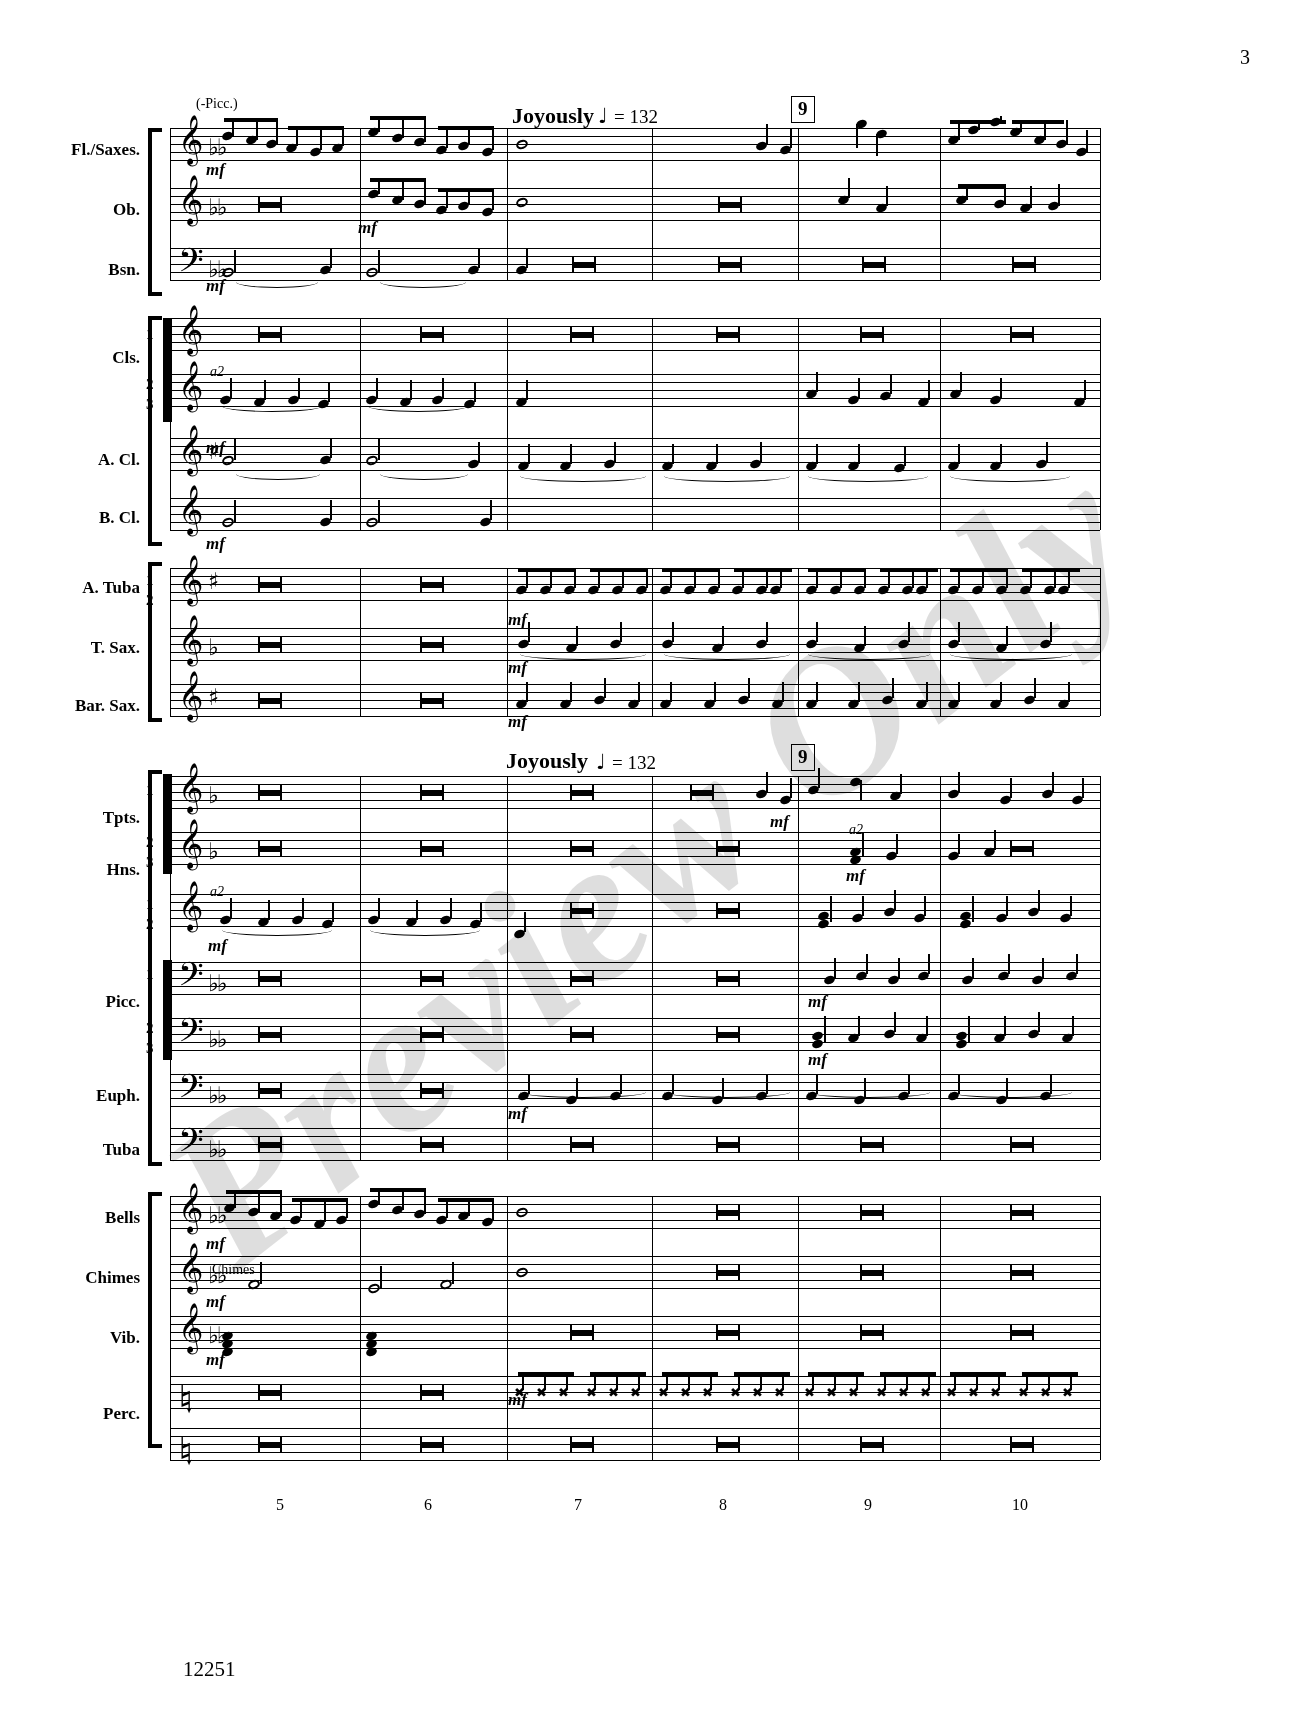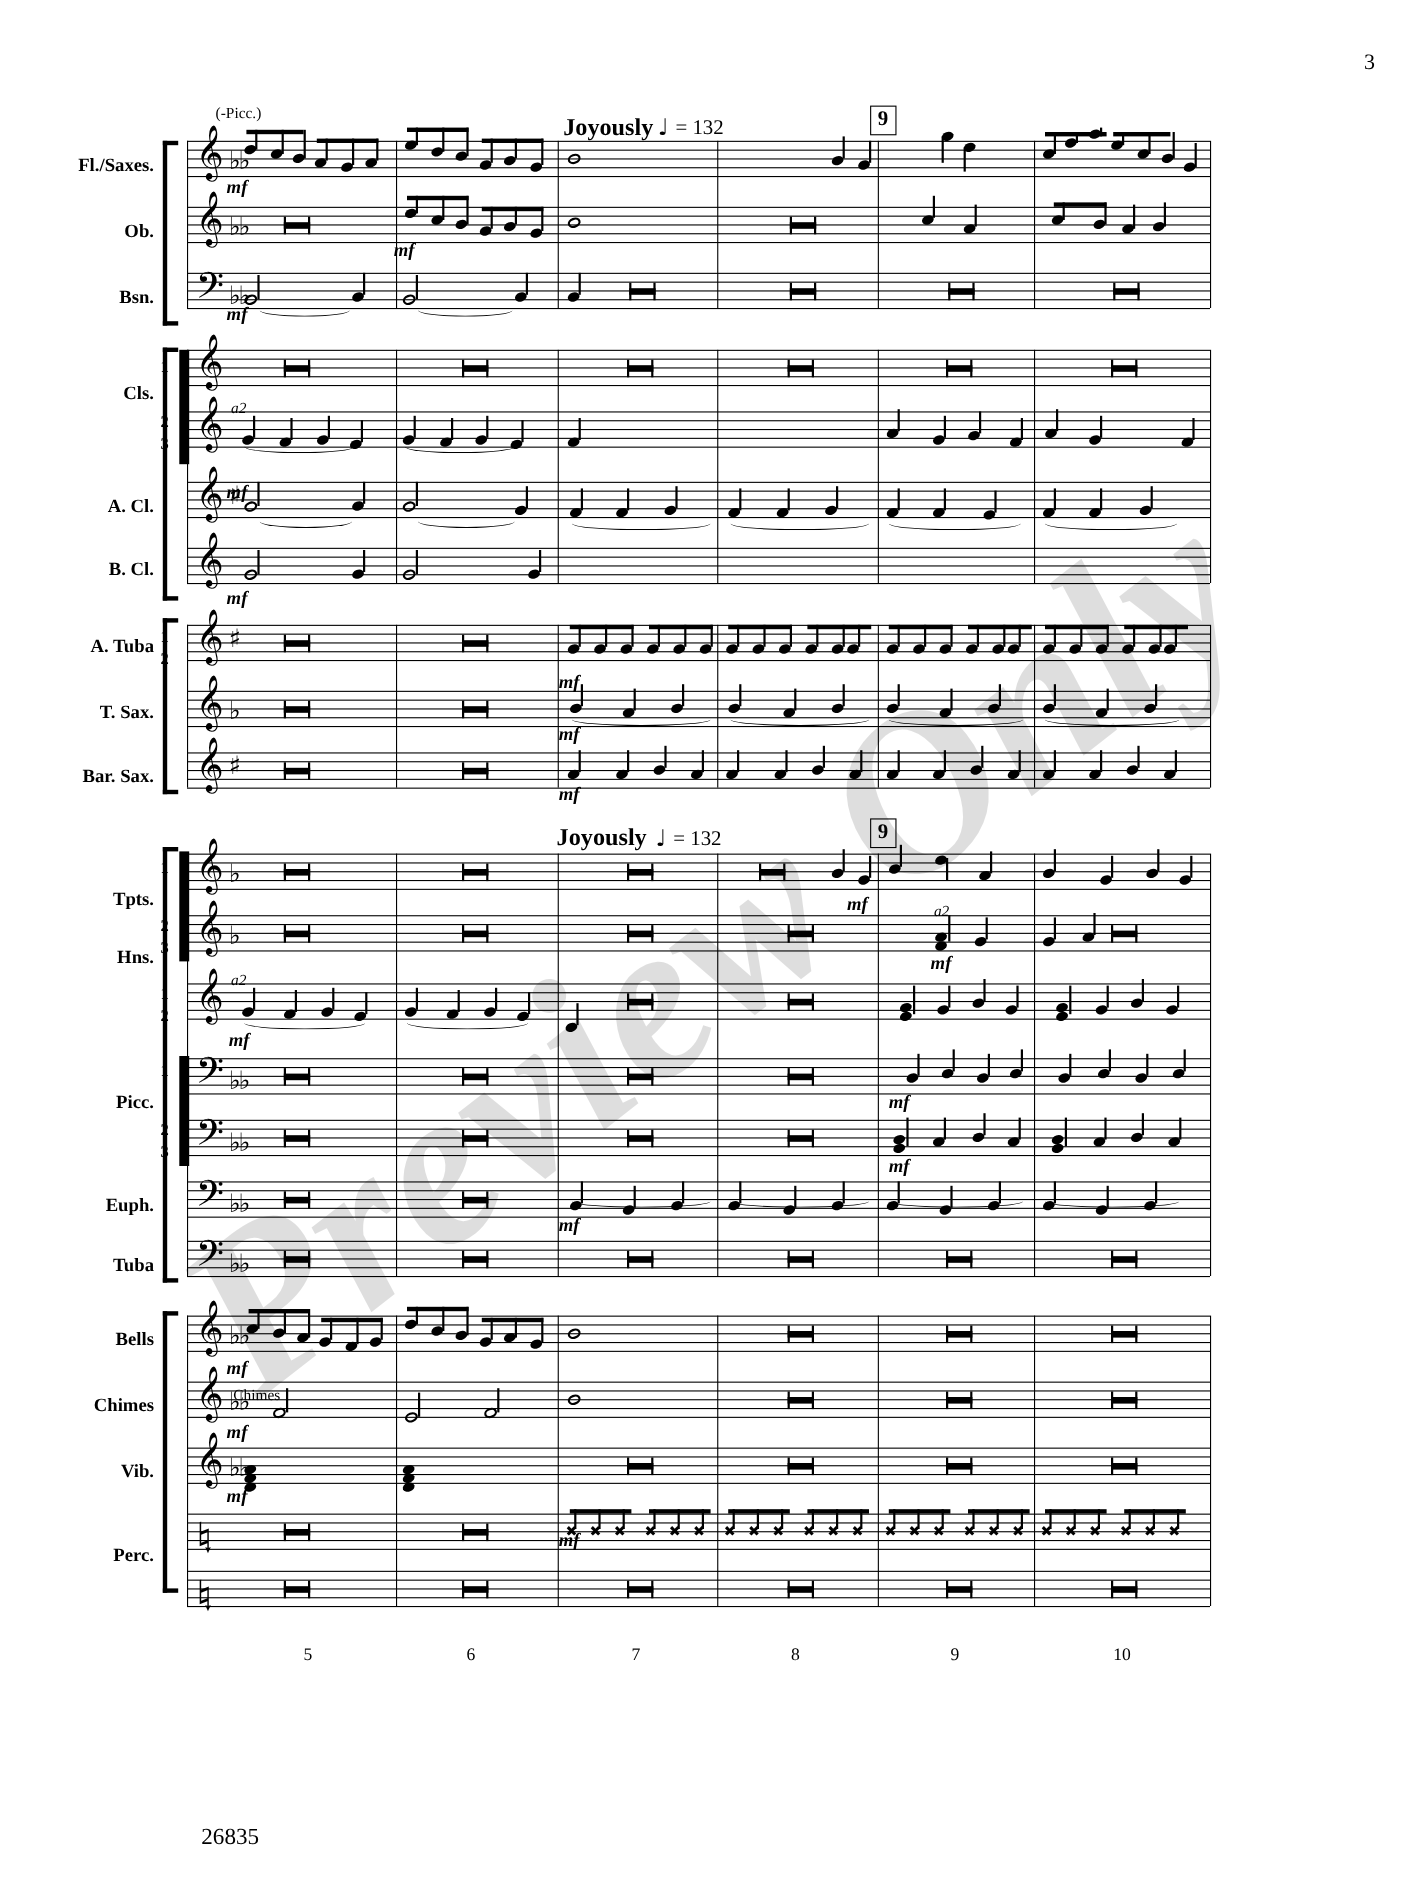--- a/index.html
+++ b/index.html
@@ -240,21 +240,21 @@
     font-family: "DejaVu Sans", sans-serif;
     font-size: 13px;
     line-height: 1;
     color: #000;
   }
 </style>
 </head>
 <body>
 
 <div id="page-number">3</div>
-<div id="plate-number">26835</div>
+<div id="plate-number">12251</div>
 
 <div id="score">
 
   <div class="group-bracket" style="top:128px;height:160px;"></div>
   <div class="group-bracket" style="top:316px;height:222px;"></div>
   <div class="group-bracket" style="top:562px;height:152px;"></div>
   <div class="group-bracket" style="top:770px;height:388px;"></div>
   <div class="group-bracket" style="top:1192px;height:248px;"></div>
 
   <div class="system-brace" style="top:318px;height:104px;"></div>

